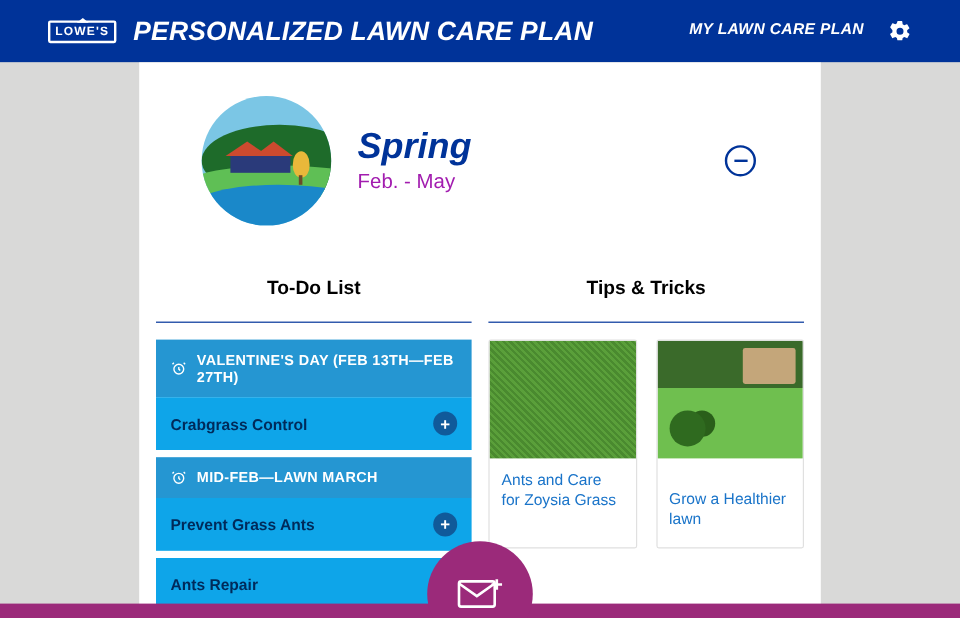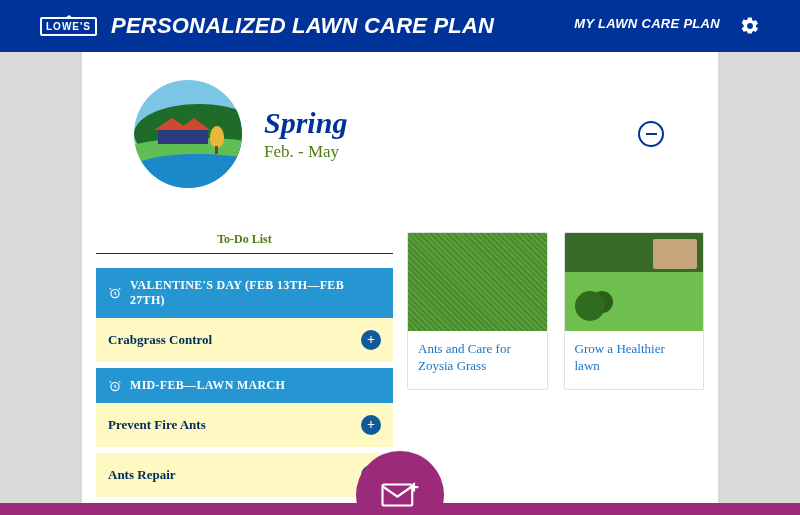--- a/index.html
+++ b/index.html
@@ -6,52 +6,52 @@
   html, body { width: 800px; height: 515px; overflow: hidden; font-family: Arial, Helvetica, sans-serif; background: #d9d9d8; }
   .header { background: #003399; height: 52px; display: flex; align-items: center; padding: 0 40px; justify-content: space-between; }
   .header-left { display: flex; align-items: center; gap: 14px; }
   .logo-box { border: 2px solid #fff; color: #fff; font-size: 10px; font-weight: bold; letter-spacing: 1px; padding: 2px 4px; border-radius: 2px; display:flex; align-items:center; justify-content:center; position: relative; }
   .logo-box::before { content:""; position:absolute; top:-4px; left:50%; transform:translateX(-50%); width:0; height:0; border-left:5px solid transparent; border-right:5px solid transparent; border-bottom:4px solid #fff; }
   .header-title { color: #fff; font-size: 22px; font-weight: bold; font-style: italic; letter-spacing: 0.2px; }
   .header-right { display: flex; align-items: flex-start; gap: 20px; }
   .header-link { color: #fff; font-size: 13px; font-weight: bold; font-style: italic; letter-spacing: 0.3px; }
   .gear { width: 20px; height: 20px; color: #fff; }
   .page { background: #d9d9d8; width: 100%; height: calc(100% - 52px); display: flex; justify-content: center; position: relative; }
-  .card { background: #fff; width: 636px; margin-top: 0; padding: 28px 0 0 0; position: relative; font-family: Liberation Serif, serif; }
+  .card { background: #fff; width: 568px; margin-top: 0; padding: 28px 0 0 0; position: relative; }
   .season-row { display: flex; align-items: center; gap: 22px; padding: 0 30px 0 52px; }
   .season-art { width: 108px; height: 108px; border-radius: 50%; overflow: hidden; position: relative; background: #7bc6e5; flex-shrink: 0; }
   .hill { position:absolute; bottom:24px; left:0; width:120%; height:60px; background:#1e6b2a; border-radius:50%; }
   .house-roof { position:absolute; top:38px; left:20px; width:0; height:0; border-left:18px solid transparent; border-right:18px solid transparent; border-bottom:12px solid #cc4a2f; z-index:2;}
   .house-roof2 { position:absolute; top:38px; left:44px; width:0; height:0; border-left:16px solid transparent; border-right:16px solid transparent; border-bottom:12px solid #cc4a2f; z-index:2;}
   .house-body { position:absolute; top:50px; left:24px; width:50px; height:14px; background:#2a3a7a; z-index:2;}
   .tree { position:absolute; top:46px; left:76px; width:14px; height:22px; background:#e8b83a; border-radius:50% 50% 45% 45%; z-index:2;}
   .tree-trunk { position:absolute; top:66px; left:81px; width:3px; height:8px; background:#6b4a2a; z-index:2;}
   .water { position:absolute; bottom:0; left:-6px; width:130%; height:34px; background:#1a88c9; border-radius:60% 60% 0 0; }
   .grass { position:absolute; bottom:22px; left:-10px; width:140%; height:28px; background:#5fbf55; border-radius:50%; }
   .season-text .season-title { color:#003399; font-size:30px; font-weight:bold; font-style:italic; }
-  .season-text .season-sub { color:#4d7c0f; font-size:17px; margin-top:2px; }
+  .season-text .season-sub { color:#a21caf; font-size:17px; margin-top:2px; }
   .collapse-btn { margin-left:auto; width:26px; height:26px; border:2.5px solid #003399; border-radius:50%; display:flex; align-items:center; justify-content:center; cursor:pointer; margin-right: 24px;}
   .collapse-btn .minus { width:11px; height:2.5px; background:#003399; }
   .columns { display:flex; gap:14px; margin-top:44px; padding:0 14px; }
   .col { flex:1; min-width:0; }
-  .col-h { color:#4d7c0f; font-size:12px; font-weight:bold; text-align:center; padding-bottom:6px; border-bottom:1px solid #003399; margin-bottom:14px; }
+  .col-h { color:#000000; font-size:16px; font-weight:bold; text-align:center; padding-bottom:18px; border-bottom:1px solid #003399; margin-bottom:14px; }
   .todo-groups { display:flex; flex-direction:column; gap:6px; }
   .group-head { background:#2596d2; color:#fff; font-size:12px; font-weight:bold; letter-spacing:0.3px; padding:10px 12px; display:flex; align-items:center; gap:8px; }
   .clock { width:14px; height:14px; flex-shrink:0; }
-  .task-row { background:#fef9c3; color:#002a5a; font-size:13px; font-weight:bold; padding:12px 12px; display:flex; align-items:center; justify-content:space-between; }
+  .task-row { background:#0ea5e9; color:#002a5a; font-size:13px; font-weight:bold; padding:12px 12px; display:flex; align-items:center; justify-content:space-between; }
   .plus-circ { width:20px; height:20px; background:#105a9a; border-radius:50%; color:#fff; display:flex; align-items:center; justify-content:center; font-size:14px; font-weight:bold; flex-shrink:0; }
   .tips-grid { display:grid; grid-template-columns:1fr 1fr; gap:16px; }
   .tip-card { border:1px solid #e0e0e0; border-radius:2px; overflow:hidden; cursor:pointer; }
   .tip-img { height:98px; background:#5a9a3a; position:relative; overflow:hidden; }
   .tip-img.grass1 { background: repeating-linear-gradient(45deg,#4a8a2f 0 2px,#5a9f3a 2px 4px); }
   .tip-img.yard { background: linear-gradient(180deg,#3a6a2a 0 40%, #6fbf4f 40% 100%); }
   .tip-img.yard::after { content:""; position:absolute; right:6px; top:6px; width:44px; height:30px; background:#c4a67a; border-radius:2px; }
   .tip-img.yard::before { content:""; position:absolute; left:10px; bottom:10px; width:30px; height:30px; background:#2f6a1f; border-radius:50%; box-shadow: 12px -4px 0 -4px #2a5f1a; }
   .tip-label { color:#1a74c9; font-size:13px; padding:10px 10px 14px; line-height:1.3; min-height:46px; }
-  .tip-label.single { padding-top:10px; }
+  .tip-label.single { padding-top:26px; }
   .bottom-bar { position:absolute; left:0; right:0; bottom:0; height:12px; background:#9b2a7a; }
   .fab { position:absolute; left:50%; bottom:-24px; transform:translateX(-50%); width:88px; height:88px; background:#9b2a7a; border-radius:50%; display:flex; align-items:center; justify-content:center; cursor:pointer; z-index: 5; }
   .fab svg { color:#fff; width:42px; height:32px; }
 </style>
 </head>
 <body>
 
 <div class="header">
   <div class="header-left">
     <div class="logo-box">
@@ -115,36 +115,37 @@
             <div class="group-head">
               <svg class="clock" viewBox="0 0 24 24" fill="none" stroke="currentColor" stroke-width="2">
                   <circle cx="12" cy="13" r="7"></circle>
                   <path d="M12 10v3l2 2"></path>
                   <path d="M5 4 3 6"></path>
                   <path d="M19 4l2 2"></path>
                 </svg>
               <span>MID-FEB—LAWN MARCH</span>
             </div>
             <div class="task-row">
-              <span>Prevent Fire Ants</span>
+              <span>Prevent Grass Ants</span>
               <span class="plus-circ">+</span>
             </div>
           </div>
 
           <div>
             <div class="task-row">
               <span>Ants Repair</span>
               <span class="plus-circ">+</span>
             </div>
           </div>
 
         </div>
       </div>
 
       <div class="col">
+        <div class="col-h">Tips &amp; Tricks</div>
         <div class="tips-grid">
           <div class="tip-card">
             <div class="tip-img grass1"></div>
             <div class="tip-label">Ants and Care for Zoysia Grass</div>
           </div>
           <div class="tip-card">
             <div class="tip-img yard"></div>
             <div class="tip-label single">Grow a Healthier lawn</div>
           </div>
         </div>

